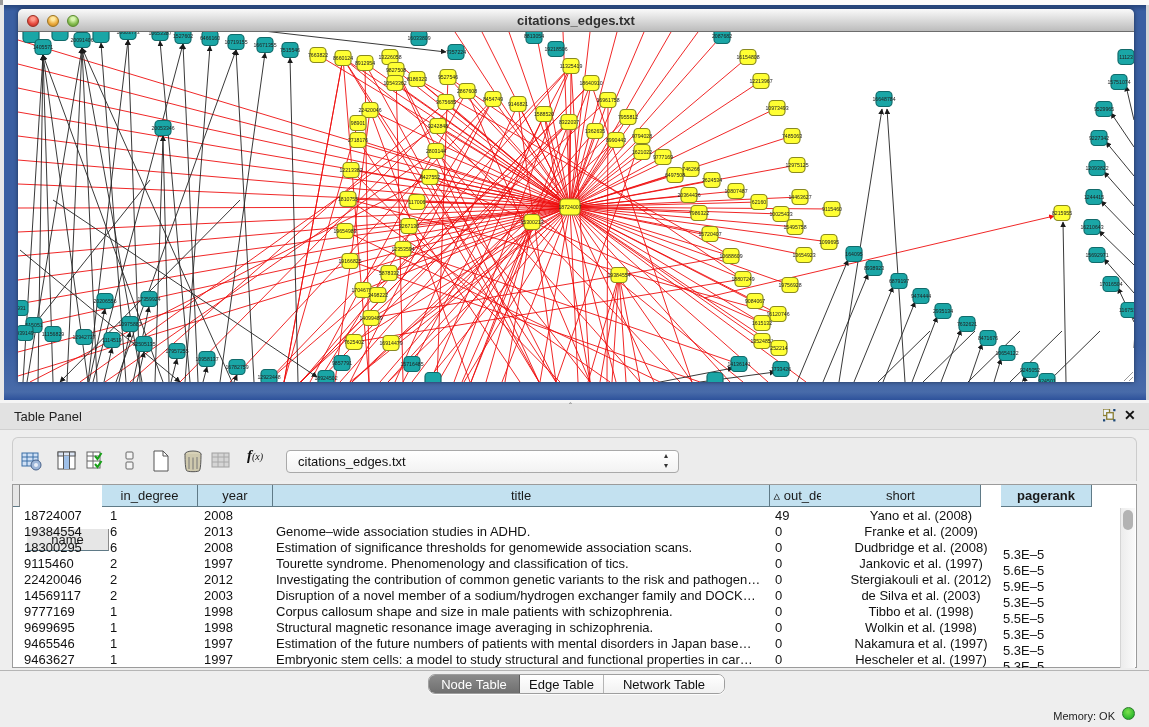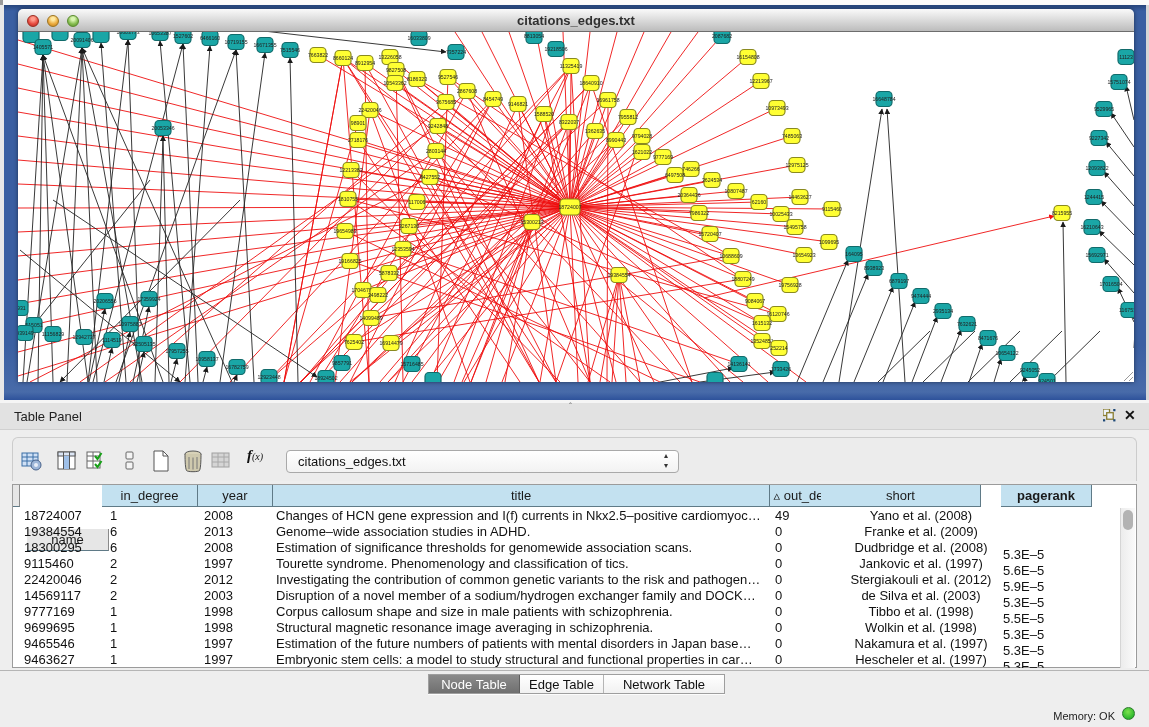--- a/index.html
+++ b/index.html
@@ -35,21 +35,21 @@
 .c0 { left:11px; width:78px; }
 .c1 { left:97px; width:88px; }
 .c2 { left:191px; width:69px; }
 .c3 { left:263px; width:492px; }
 .c4 { left:762px; width:64px; }
 .c5 { left:828px; width:160px; text-align:center; }
 .c6 { left:990px; width:95px;margin-top:39px; }
 #vsb { position:absolute; right:1px; top:23px; width:15px; height:160px; background:linear-gradient(90deg,#ececec,#fafafa); border-left:1px solid #d5d5d5; }
 #vsb .thumb { position:absolute; left:2px; top:2px; width:10px; height:20px; background:#b3b3b3; border-radius:5px; }
 #botdiv { position:absolute; left:0; top:270px; width:1149px; height:1px; background:#b5b5b5; }
-#seg { position:absolute; left:428px; top:274px; height:20px; display:flex; border:1px solid #9e9e9e; border-radius:0; overflow:hidden; background:#fdfdfd; box-shadow:0 1px 0 rgba(255,255,255,.8); }
+#seg { position:absolute; left:428px; top:274px; height:20px; display:flex; border:1px solid #9e9e9e; border-radius:7px; overflow:hidden; background:#fdfdfd; box-shadow:0 1px 0 rgba(255,255,255,.8); }
 .sg { font-size:13px; line-height:20px; text-align:center; color:#111; border-right:1px solid #b5b5b5; background:linear-gradient(#ffffff,#f1f1f1); }
 .sg.sel { background:linear-gradient(#8c8c8c,#6f6f6f); color:#fff; border-right-color:#5f5f5f; }
 .sg:last-child { border-right:none; }
 #mem { position:absolute; right:34px; top:310px; font-size:11px; color:#222; }
 #memdot { position:absolute; right:14px; top:307px; width:13px; height:13px; border-radius:50%; background:radial-gradient(circle at 45% 35%, #7ee24e, #2eb82e 70%, #1d8f1d); border:1px solid #2a7b2a; }
 .ticon { position:absolute; top:12px; }
 #ddown { position:absolute; left:273px; top:12px; width:393px; height:23px; background:linear-gradient(#ffffff,#f2f2f2); border:1px solid #a9a9a9; border-radius:4px; font-size:13px; color:#111; line-height:21px; padding-left:11px; }
 #ddown .arrows { position:absolute; right:10px; top:0px; font-size:8px; color:#333; line-height:10px; }
 </style></head>
 <body>
@@ -651,21 +651,20 @@
         <div class="th" style="left:260px;width:497px;">title</div>
         <div class="th" style="left:757px;width:71px;">▵ out_de…</div>
         <div class="th" style="left:808px;width:160px;">short</div>
         <div class="th" style="left:988px;width:91px;font-weight:bold;">pagerank</div>
       </div>
       <div id="tbody">
 <div class="tr">
             <div class="c0">18724007</div>
             <div class="c1">1</div>
             <div class="c2">2008</div>
-            <div class="c3">Changes of HCN gene expression and I(f) currents in Nkx2.5–positive cardiomyoc…</div>
             <div class="c4">49</div>
             <div class="c5">Yano et al. (2008)</div>
             <div class="c6">5.3E–5</div>
           </div>
 <div class="tr">
             <div class="c0">19384554</div>
             <div class="c1">6</div>
             <div class="c2">2013</div>
             <div class="c3">Genome–wide association studies in ADHD.</div>
             <div class="c4">0</div>

